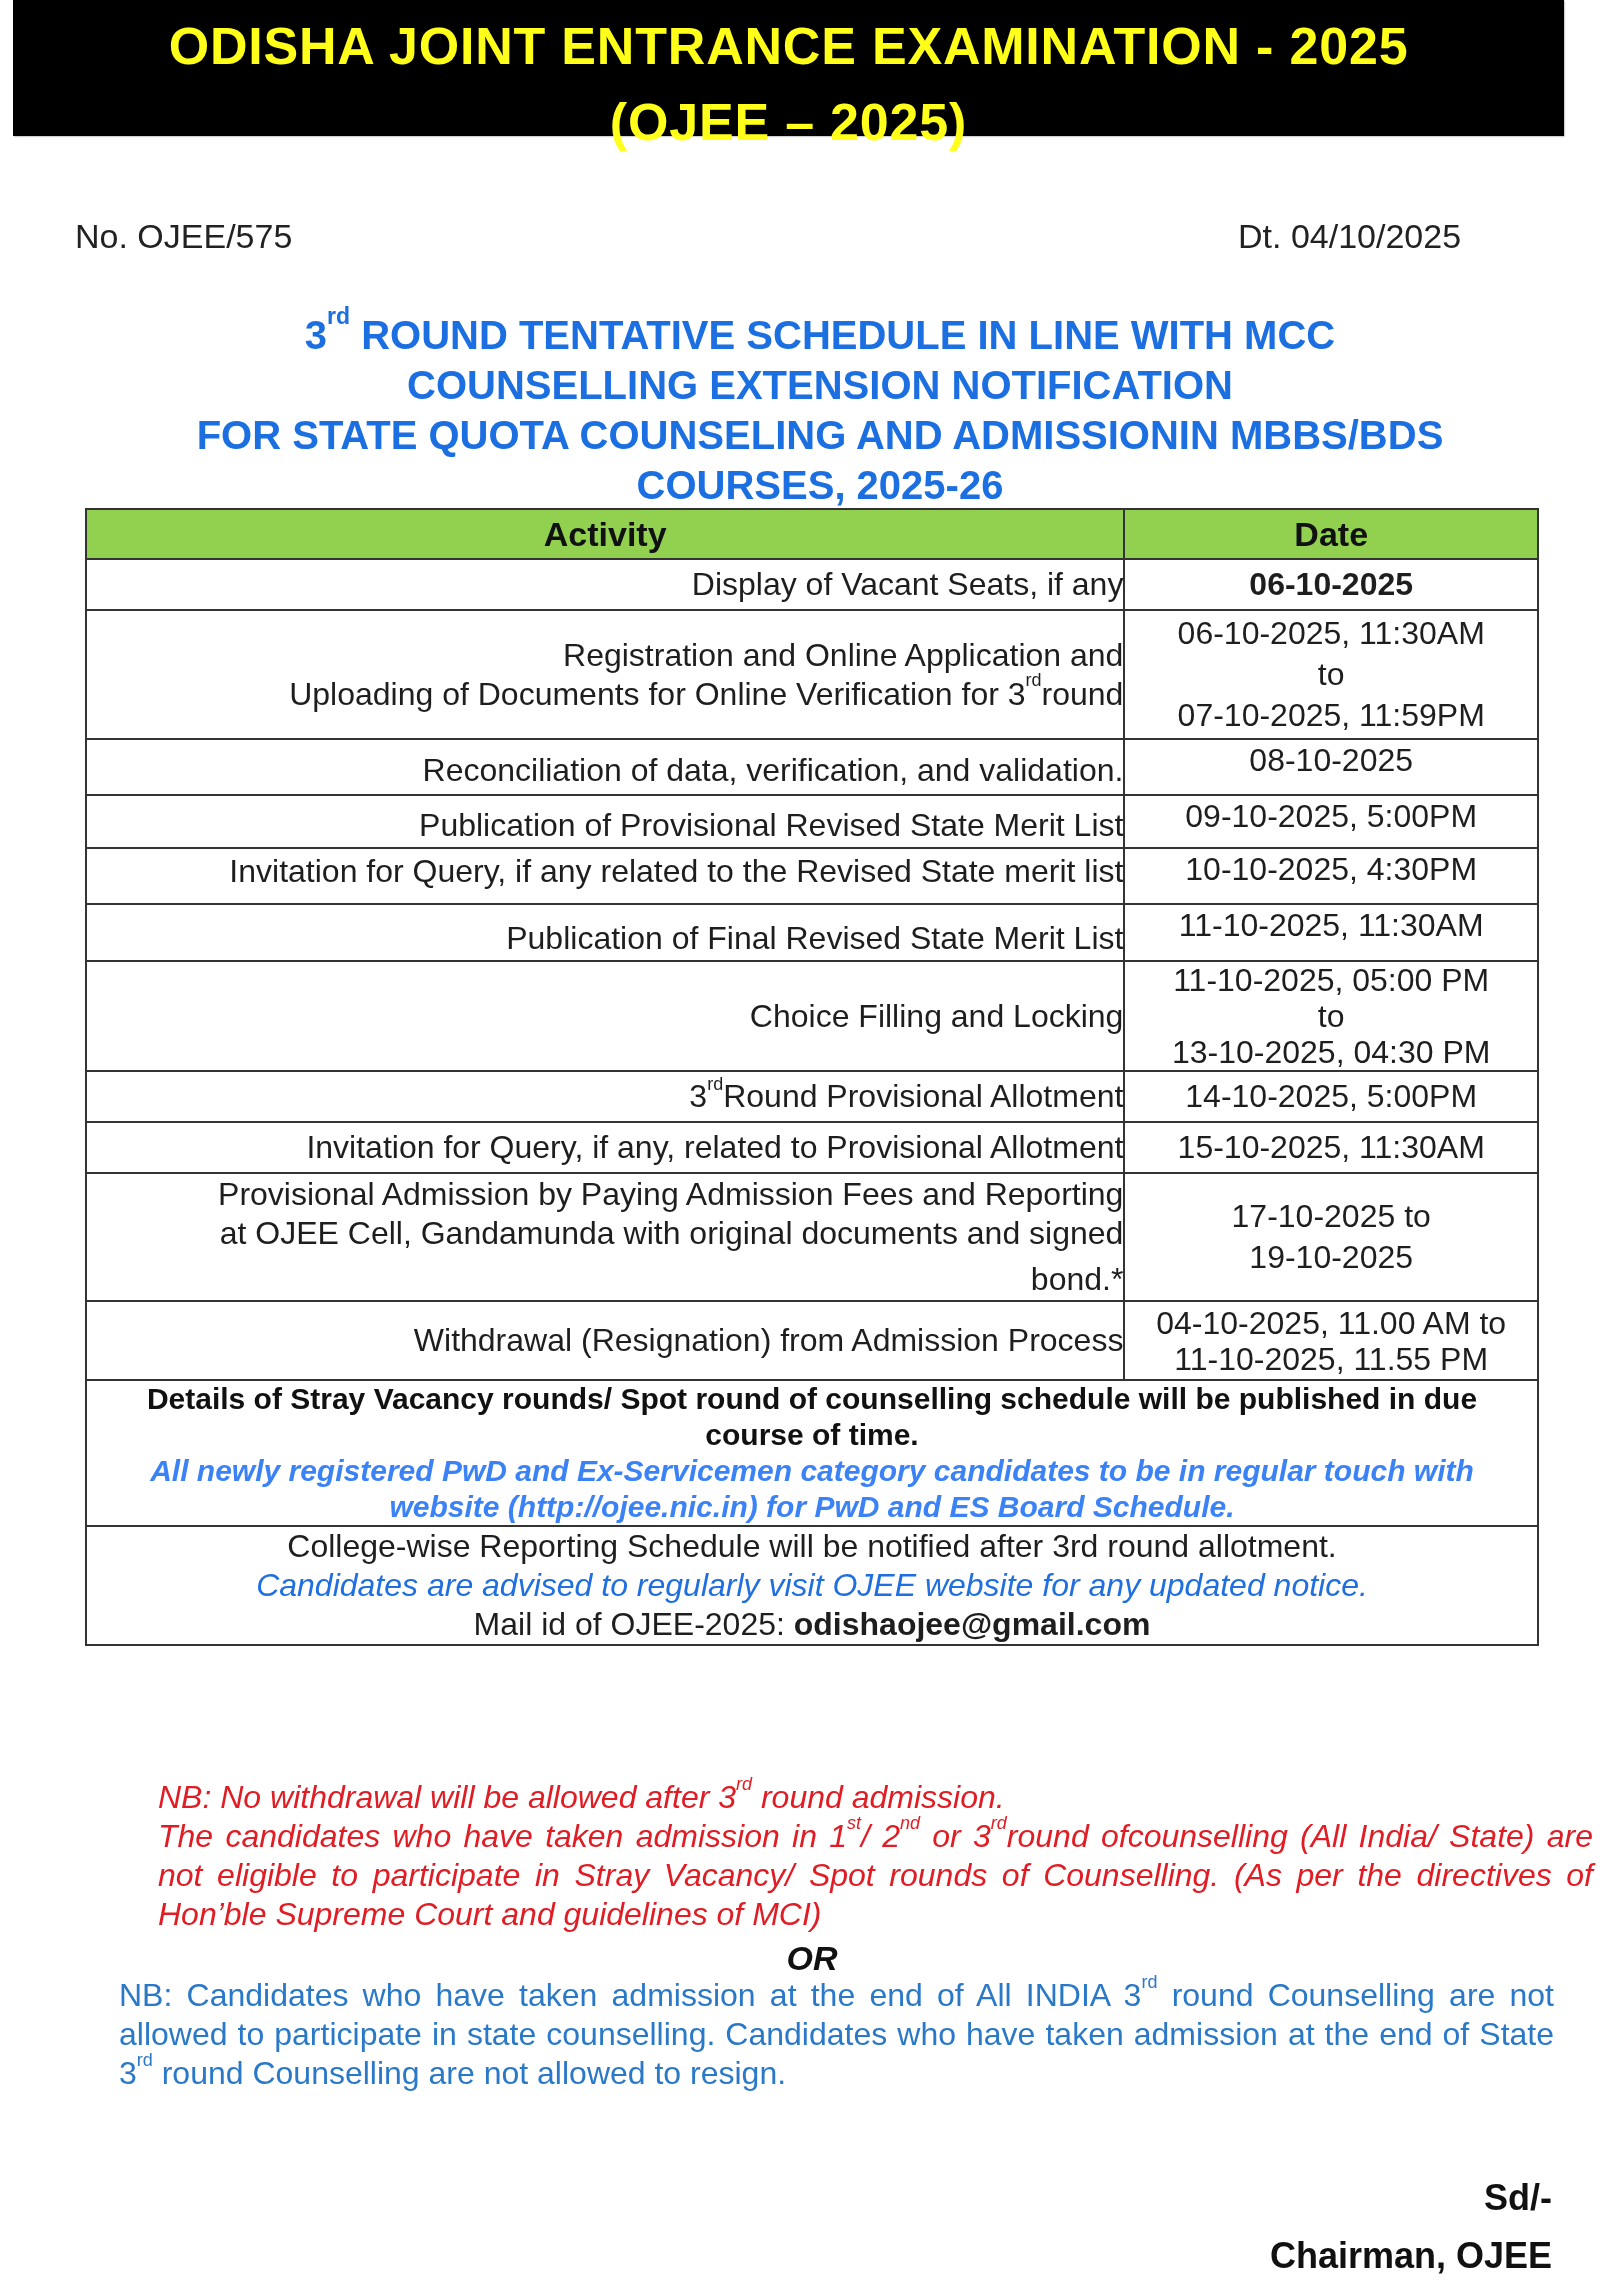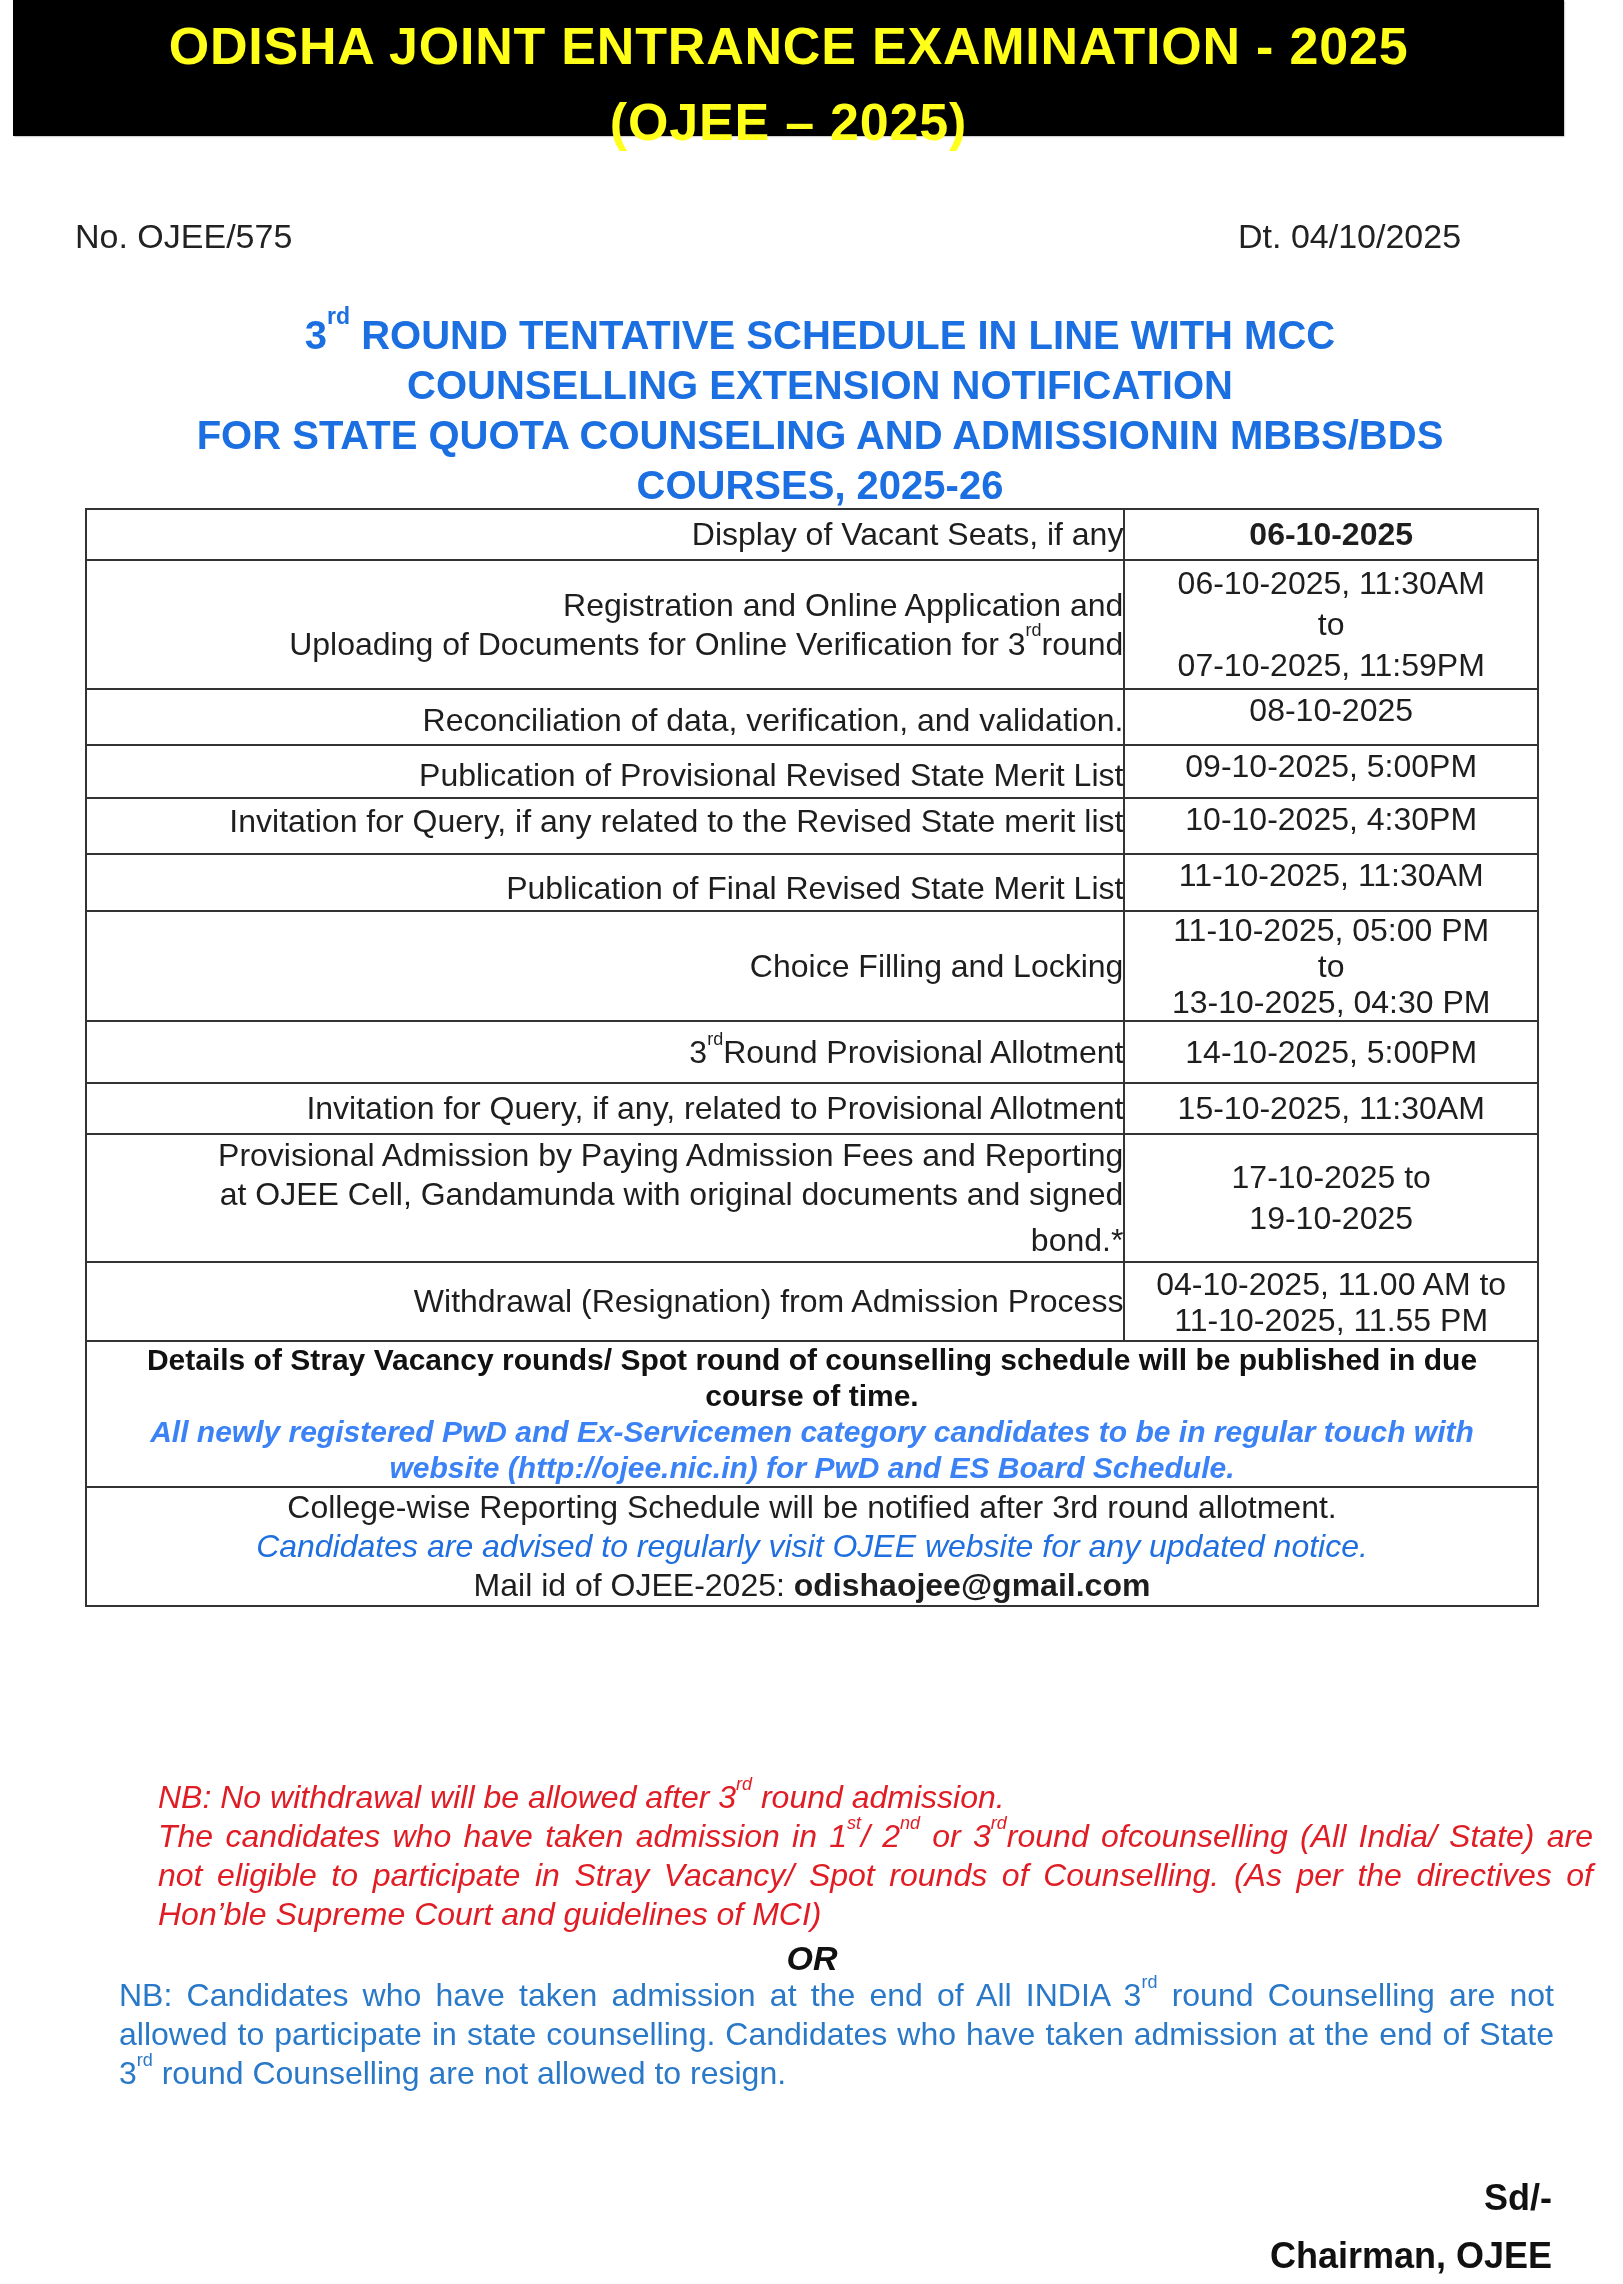--- a/index.html
+++ b/index.html
@@ -66,20 +66,24 @@
 
 <div class="heading">
   <div><span>3</span><sup>rd</sup><span> ROUND TENTATIVE SCHEDULE IN LINE WITH MCC</span></div>
   <div>COUNSELLING EXTENSION NOTIFICATION</div>
   <div>FOR STATE QUOTA COUNSELING AND ADMISSIONIN MBBS/BDS</div>
   <div>COURSES, 2025-26</div>
 </div>
 
 <table class="sched">
   <tbody>
+      <tr>
+    <th>Activity</th>
+    <th>Date</th>
+  </tr>
 
   <tr style="height:51px">
     <td class="c-act">Display of Vacant Seats, if any</td>
     <td class="c-date bold">06-10-2025</td>
   </tr>
 
   <tr style="height:129px">
     <td class="c-act lh">
       <div style="padding-left:4.9px">Registration and Online Application and</div>
       <div style="padding-left:0"><span>Uploading of Documents for Online Verification for 3</span><sup class="o">rd</sup><span>round</span></div>
@@ -113,21 +117,21 @@
 
   <tr style="height:110px">
     <td class="c-act">Choice Filling and Locking</td>
     <td class="c-date tight">
       <div>11-10-2025, 05:00 PM</div>
       <div>to</div>
       <div>13-10-2025, 04:30 PM</div>
     </td>
   </tr>
 
-  <tr style="height:62px">
+  <tr style="height:51px">
     <td class="c-act"><span>3</span><sup class="o">rd</sup><span>Round Provisional Allotment</span></td>
     <td class="c-date">14-10-2025, 5:00PM</td>
   </tr>
 
   <tr style="height:51px">
     <td class="c-act">Invitation for Query, if any, related to Provisional Allotment</td>
     <td class="c-date">15-10-2025, 11:30AM</td>
   </tr>
 
 

